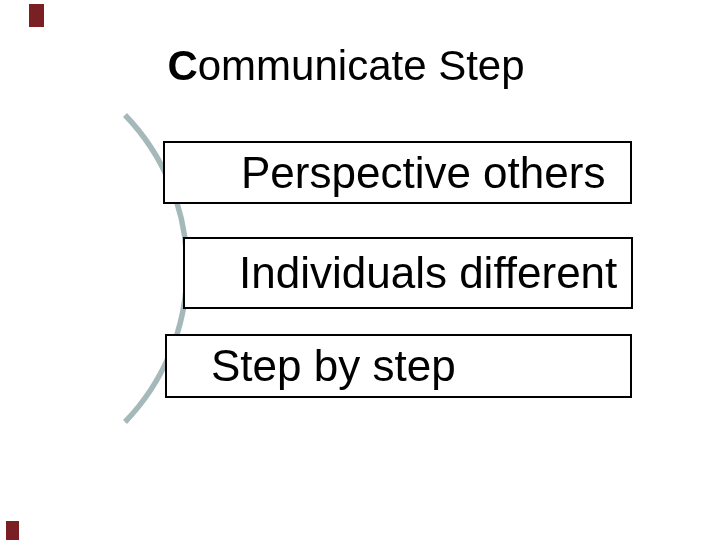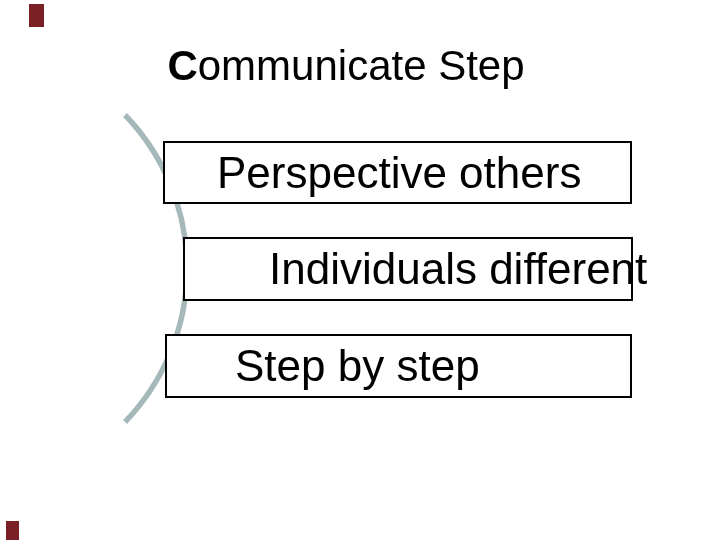--- a/index.html
+++ b/index.html
@@ -42,23 +42,23 @@
     z-index: 2;
     box-sizing: border-box;
     background: #ffffff;
     border: 2.5px solid #000000;
     display: flex;
     align-items: center;
     font-size: 44px;
     line-height: 44px;
     white-space: nowrap;
   }
-  .text-box--1 { left: 163px; top: 141px; width: 469px; height: 63px; padding-left: 52px; }
-  .text-box--2 { left: 183px; top: 237px; width: 450px; height: 64px; padding-left: 84px; }
-  .text-box--3 { left: 165px; top: 334px; width: 467px; height: 64px; padding-left: 68px; }
+  .text-box--1 { left: 163px; top: 141px; width: 469px; height: 63px; padding-left: 76px; }
+  .text-box--2 { left: 183px; top: 237px; width: 450px; height: 72px; padding-left: 54px; }
+  .text-box--3 { left: 165px; top: 334px; width: 467px; height: 64px; padding-left: 44px; }
 
   .corner-mark {
     position: absolute;
     background: #7a2024;
     z-index: 3;
   }
   .corner-mark--top    { left: 29px; top: 4px;   width: 15px; height: 23px; }
   .corner-mark--bottom { left: 6px;  top: 521px; width: 13px; height: 19px; }
 </style>
 </head>

